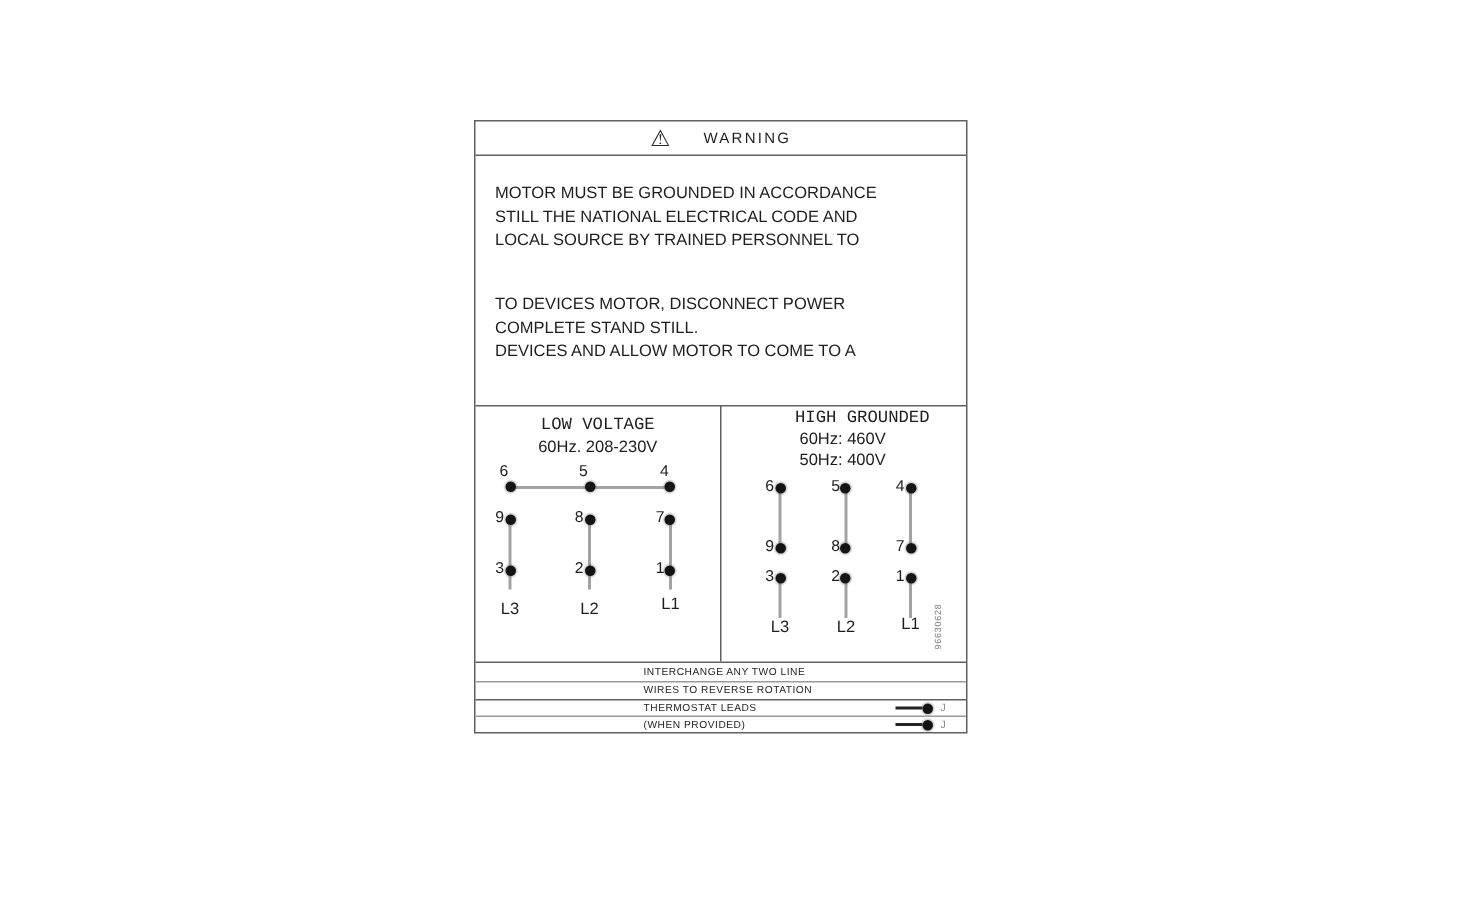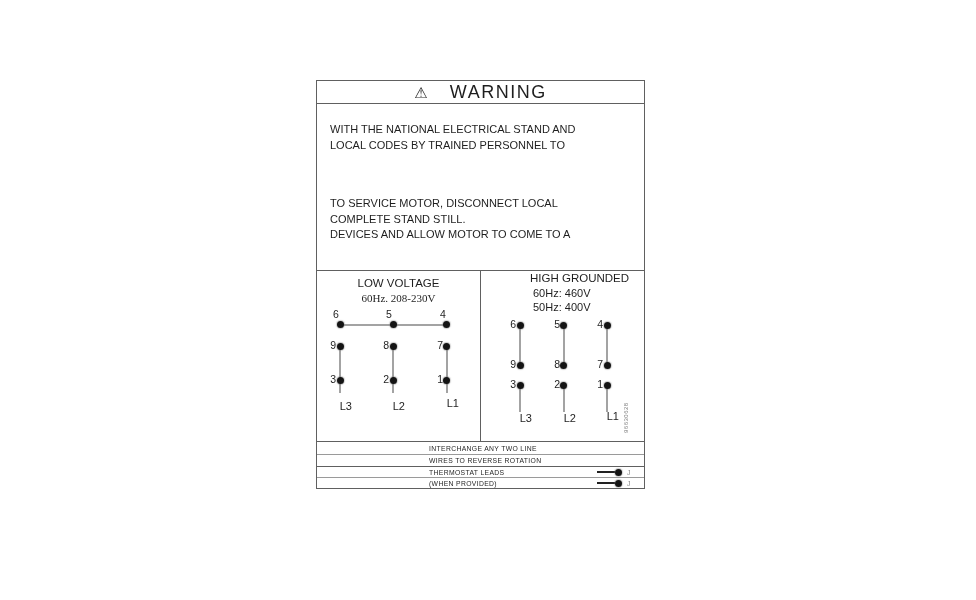--- a/index.html
+++ b/index.html
@@ -20,41 +20,41 @@
     position:absolute;left:316px;top:80px;width:329px;height:409px;
     border:1px solid var(--c-border);background:#fff;
   }
   
   .hdr{
     position:absolute;left:0;top:0;width:100%;height:23px;
     border-bottom:1px solid var(--c-border);
     display:flex;align-items:center;justify-content:center;gap:22px;
   }
   .tri{font-size:15px;line-height:1;color:#2a2a2a;}
-  .hdr-t{font-size:18px;letter-spacing:1.5px;}
+  .hdr-t{font-size:10px;letter-spacing:1.5px;}
   
   .para{position:absolute;left:13px;width:300px;font-size:11px;line-height:15.5px;}
   .p1{top:41px;}
   .p2{top:115px;}
   
   .hrule{position:absolute;left:0;top:189px;width:327px;height:1px;background:var(--c-border);}
   .vrule{position:absolute;left:163px;top:189px;width:1px;height:171px;background:var(--c-border);}
   
-  .vtitle{position:absolute;font-size:11.5px;}
+  .vtitle{position:absolute;font-size:11.5px;font-family:Liberation Mono, monospace;}
   .vsub{position:absolute;font-size:11px;}
   .ctr{left:0;width:163px;text-align:center;}
   .dot{
     position:absolute;width:7px;height:7px;border-radius:50%;background:#141414;
     box-shadow:0 0 1px 1px rgba(110,110,110,.35);
   }
   .wire{position:absolute;background:var(--c-line);}
   .tnum{position:absolute;font-size:10.5px;line-height:11px;}
   .t-r{text-align:right;width:11px;}
   .t-c{text-align:center;width:10px;}
-  .lline{position:absolute;font-size:11px;width:24px;text-align:right;}
+  .lline{position:absolute;font-size:11px;width:24px;text-align:center;}
   .pn{
     position:absolute;left:306px;top:306px;height:46px;
     writing-mode:vertical-rl;transform:rotate(180deg);
     font-size:6px;letter-spacing:.5px;color:var(--c-muted);white-space:nowrap;
   }
   
   .frow{
     position:absolute;left:0;width:327px;display:flex;align-items:center;
     padding-left:112px;font-size:6.8px;letter-spacing:.35px;color:#252525;
   }
@@ -72,34 +72,35 @@
 <body>
 
 <div class="label">
 
   <div class="hdr">
     <span class="tri">⚠</span>
     <span class="hdr-t">WARNING</span>
   </div>
 
   <div class="para p1">
-    <div>WITH THE NATIONAL ELECTRICAL STAND AND</div>
-    <div>LOCAL CODES BY TRAINED PERSONNEL TO</div>
+    <div>MOTOR MUST BE GROUNDED IN ACCORDANCE</div>
+    <div>STILL THE NATIONAL ELECTRICAL CODE AND</div>
+    <div>LOCAL SOURCE BY TRAINED PERSONNEL TO</div>
   </div>
   <div class="para p2">
-    <div>TO SERVICE MOTOR, DISCONNECT LOCAL</div>
+    <div>TO DEVICES MOTOR, DISCONNECT POWER</div>
     <div>COMPLETE STAND STILL.</div>
     <div>DEVICES AND ALLOW MOTOR TO COME TO A</div>
   </div>
 
   <div class="hrule"></div>
   <div class="vrule"></div>
 
   <div class="vtitle ctr" style="top:196px;">LOW VOLTAGE</div>
-  <div class="vsub ctr" style="top:211px;font-family:Liberation Serif, serif;">60Hz. 208-230V</div>
+  <div class="vsub ctr" style="top:211px;">60Hz. 208-230V</div>
 
   <div class="wire" style="left:23px;top:243px;width:108px;height:1.5px;"></div>
 
   <div class="wire" style="left:22px;top:266px;width:1.5px;height:46px;"></div>
   <div class="wire" style="left:75px;top:266px;width:1.5px;height:46px;"></div>
   <div class="wire" style="left:129px;top:266px;width:1.5px;height:46px;"></div>
 
   <span class="dot" style="left:20px;top:240px;"></span>
   <span class="dot" style="left:73px;top:240px;"></span>
   <span class="dot" style="left:126px;top:240px;"></span>

